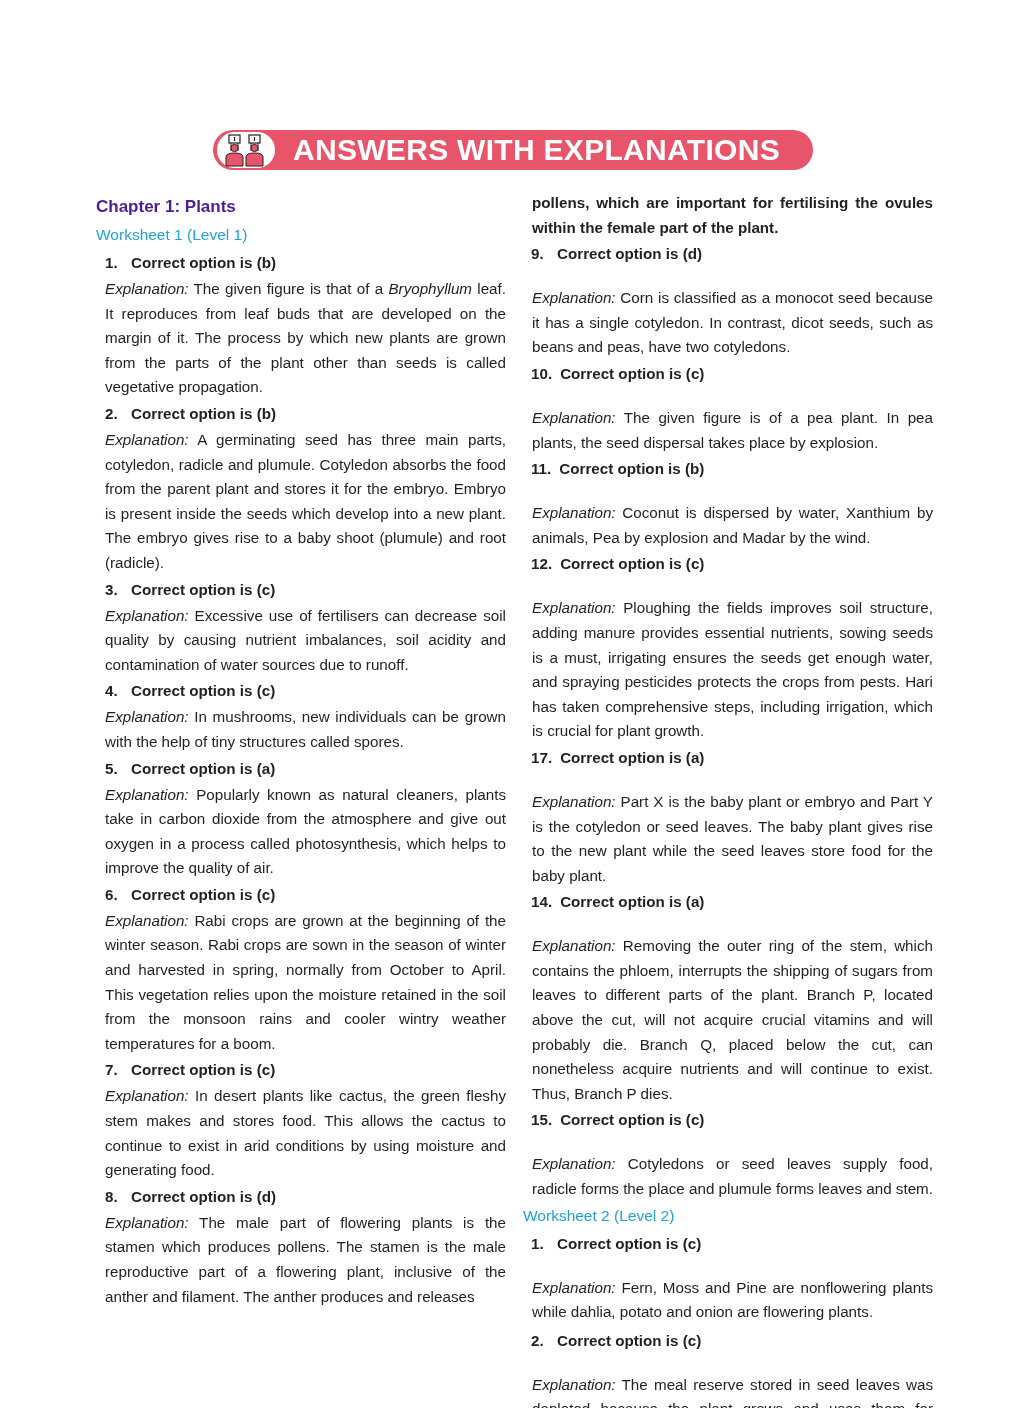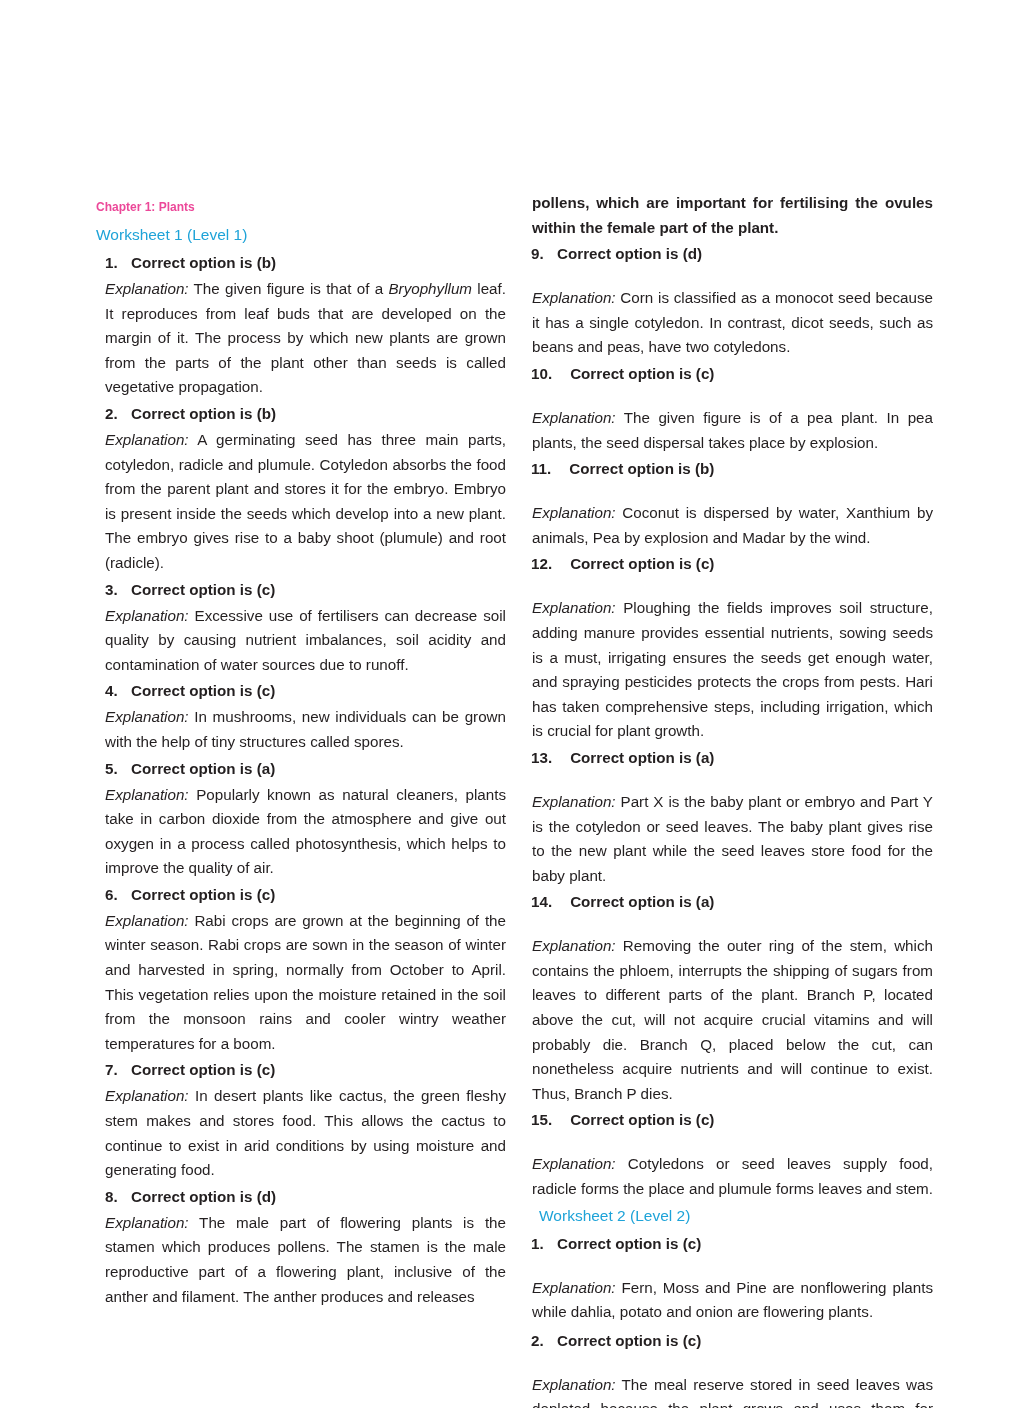--- a/index.html
+++ b/index.html
@@ -54,56 +54,80 @@
     .col {
       position: absolute;
       top: 193px;
       width: 410px;
       font-size: 15.2px;
       line-height: 24.4px;
     }
     .col-left { left: 96px; width: 410px; }
     .col-right { left: 523px; width: 410px; }
     .chapter {
-      color: #ec4899;
+      color: #4c1d95;
       font-weight: bold;
-      font-size: 12px;
+      font-size: 17px;
       line-height: 28px;
       margin-top: 0px;
     }
     .worksheet {
       color: #1ea3d8;
       font-weight: normal;
       font-size: 15.5px;
       line-height: 28px;
     }
     .q-head {
       font-weight: bold;
       padding-left: 9px;
       line-height: 28px;
       display: flex;
     }
     .q-head .num { display: inline-block; min-width: 26px; }
-    .q-head.wide .num { min-width: 0; margin-right: 18px; }
+    .q-head.wide .num { min-width: 0; margin-right: 8px; }
     .expl {
       padding-left: 9px;
       text-align: justify;
       line-height: 24.6px;
     }
     .expl em { font-style: italic; }
     .cont { text-align: justify; padding-left: 9px; line-height: 24.6px; margin-top: -2px; }
     .col-right .q-head { padding-left: 8px; }
     .col-right .expl { padding-left: 9px; margin-top: 18px; }
-    .col-right .worksheet { margin-left: 16px; }
+    .col-right .worksheet { margin-left: 0; }
   </style>
 </head>
 <body>
 
 <div class="page">
 
+  <div class="banner">
+    <div class="banner-icon">
+      <svg width="46" height="34" viewBox="0 0 46 34">
+
+        <rect x="6" y="2" width="11" height="8" fill="#fff" stroke="#231f20" stroke-width="1.2"></rect>
+        <line x1="11.5" y1="4" x2="11.5" y2="8" stroke="#231f20" stroke-width="1.2"></line>
+
+        <rect x="26" y="2" width="11" height="8" fill="#fff" stroke="#231f20" stroke-width="1.2"></rect>
+        <line x1="31.5" y1="4" x2="31.5" y2="8" stroke="#231f20" stroke-width="1.2"></line>
+
+        <line x1="8" y1="10" x2="8" y2="18" stroke="#231f20" stroke-width="1"></line>
+        <line x1="15" y1="10" x2="15" y2="18" stroke="#231f20" stroke-width="1"></line>
+        <line x1="28" y1="10" x2="28" y2="18" stroke="#231f20" stroke-width="1"></line>
+        <line x1="35" y1="10" x2="35" y2="18" stroke="#231f20" stroke-width="1"></line>
+
+        <circle cx="11.5" cy="15" r="3.6" fill="#e8556a" stroke="#231f20" stroke-width="1"></circle>
+        <circle cx="31.5" cy="15" r="3.6" fill="#e8556a" stroke="#231f20" stroke-width="1"></circle>
+
+        <path d="M3 33 L3 24 Q3 20 11.5 20 Q20 20 20 24 L20 33 Z" fill="#e8556a" stroke="#231f20" stroke-width="1"></path>
+        <path d="M23 33 L23 24 Q23 20 31.5 20 Q40 20 40 24 L40 33 Z" fill="#e8556a" stroke="#231f20" stroke-width="1"></path>
+      </svg>
+    </div>
+    <div class="banner-title">ANSWERS WITH EXPLANATIONS</div>
+  </div>
 
   <div class="col col-left">
     <div class="chapter">Chapter 1: Plants</div>
     <div class="worksheet">Worksheet 1 (Level 1)</div>
 
     <div class="q-head">
       <span class="num">1.</span>
       <span>Correct option is (b)</span>
     </div>
     <div class="expl"><em>Explanation:</em><span> The given figure is that of a </span><em>Bryophyllum</em><span> leaf. It reproduces from leaf buds that are developed on the margin of it. The process by which new plants are grown from the parts of the plant other than seeds is called vegetative propagation.</span></div>
@@ -172,21 +196,21 @@
     </div>
     <div class="expl"><em>Explanation:</em><span> Coconut is dispersed by water, Xanthium by animals, Pea by explosion and Madar by the wind.</span></div>
 
     <div class="q-head wide">
       <span class="num">12.</span>
       <span>Correct option is (c)</span>
     </div>
     <div class="expl"><em>Explanation:</em><span> Ploughing the fields improves soil structure, adding manure provides essential nutrients, sowing seeds is a must, irrigating ensures the seeds get enough water, and spraying pesticides protects the crops from pests. Hari has taken comprehensive steps, including irrigation, which is crucial for plant growth.</span></div>
 
     <div class="q-head wide">
-      <span class="num">13.</span>
+      <span class="num">17.</span>
       <span>Correct option is (a)</span>
     </div>
     <div class="expl"><em>Explanation:</em><span> Part X is the baby plant or embryo and Part Y is the cotyledon or seed leaves. The baby plant gives rise to the new plant while the seed leaves store food for the baby plant.</span></div>
 
     <div class="q-head wide">
       <span class="num">14.</span>
       <span>Correct option is (a)</span>
     </div>
     <div class="expl"><em>Explanation:</em><span> Removing the outer ring of the stem, which contains the phloem, interrupts the shipping of sugars from leaves to different parts of the plant. Branch P, located above the cut, will not acquire crucial vitamins and will probably die. Branch Q, placed below the cut, can nonetheless acquire nutrients and will continue to exist. Thus, Branch P dies.</span></div>
 

